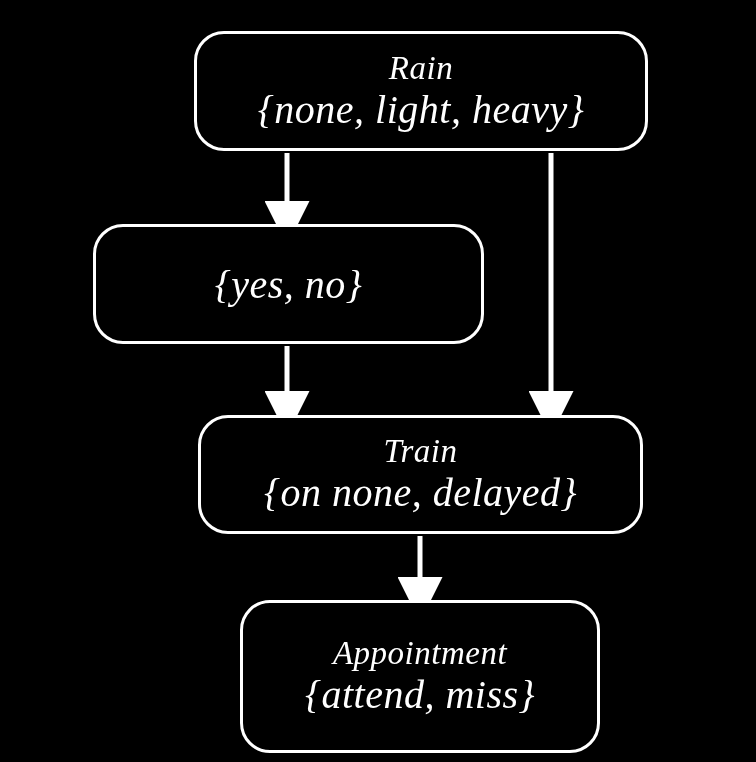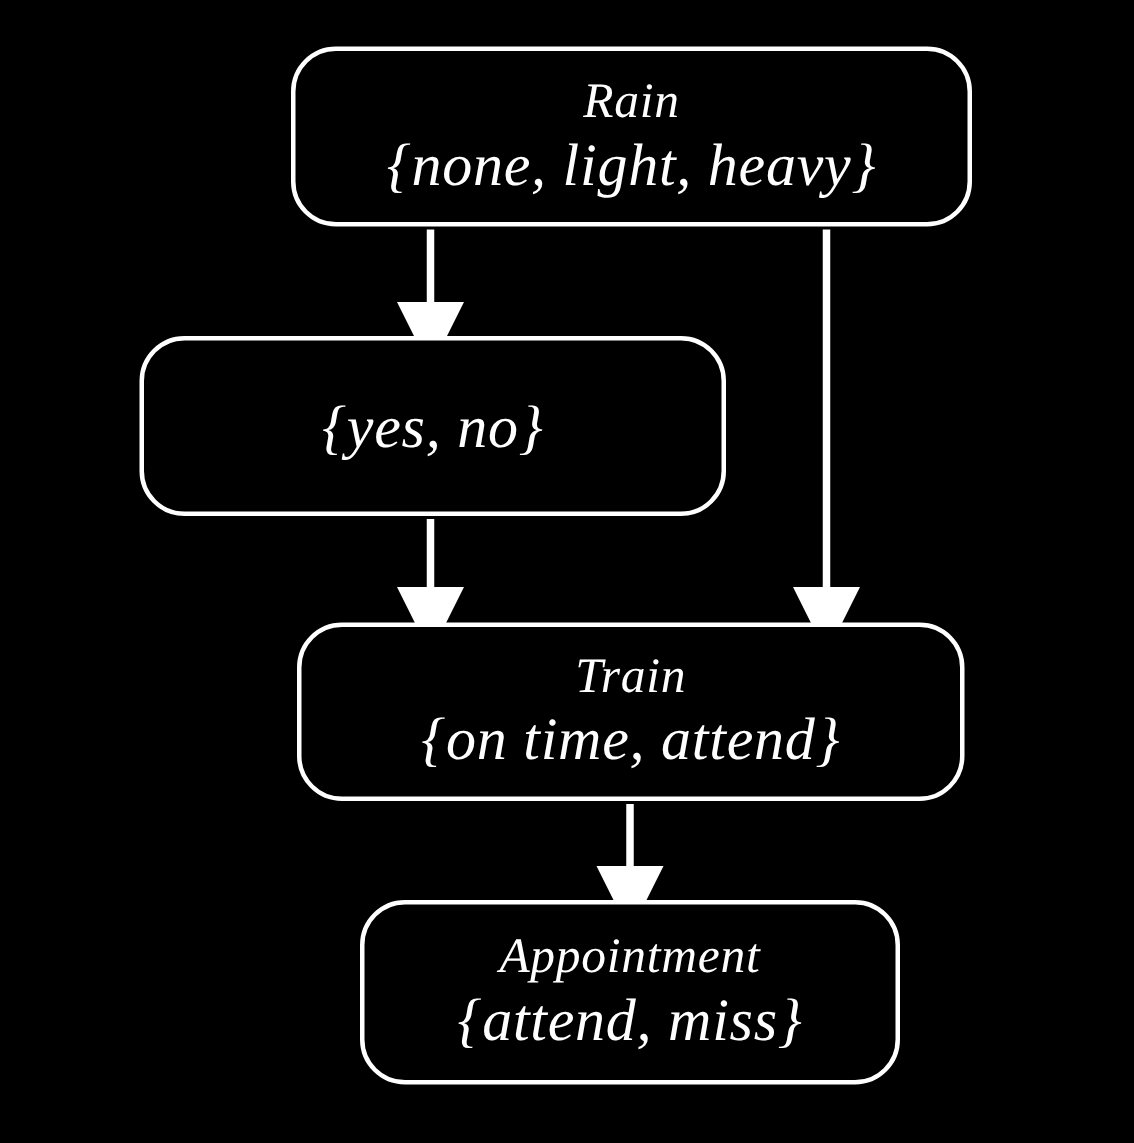--- a/index.html
+++ b/index.html
@@ -53,21 +53,21 @@
     font-style: italic;
     font-size: 40px;
     letter-spacing: 0.5px;
     white-space: nowrap;
     margin-top: 3px;
   }
   
   #node-rain        { left: 194px; top: 31px;  width: 454px; height: 120px; }
   #node-maintenance { left: 93px;  top: 224px; width: 391px; height: 120px; }
   #node-train       { left: 198px; top: 415px; width: 445px; height: 119px; }
-  #node-appointment { left: 240px; top: 600px; width: 360px; height: 123px; }
+  #node-appointment { left: 240px; top: 600px; width: 360px; height: 153px; }
 </style>
 </head>
 <body>
 
 <div id="canvas">
 
   <svg class="edges" viewBox="0 0 756 762" xmlns="http://www.w3.org/2000/svg">
     <defs>
       <marker id="arrowhead" markerWidth="9" markerHeight="9" refX="1.2" refY="4.5" orient="auto" markerUnits="strokeWidth">
         <path d="M0,0 L9,4.5 L0,9 z" fill="#ffffff"></path>
@@ -87,21 +87,21 @@
     <div class="node-name">Rain</div>
     <div class="node-states">{none, light, heavy}</div>
   </div>
 
   <div class="node" id="node-maintenance">
     <div class="node-states">{yes, no}</div>
   </div>
 
   <div class="node" id="node-train">
     <div class="node-name">Train</div>
-    <div class="node-states">{on time, attend}</div>
+    <div class="node-states">{on none, delayed}</div>
   </div>
 
   <div class="node" id="node-appointment">
     <div class="node-name">Appointment</div>
     <div class="node-states">{attend, miss}</div>
   </div>
 
 </div>
 
 </body></html>

